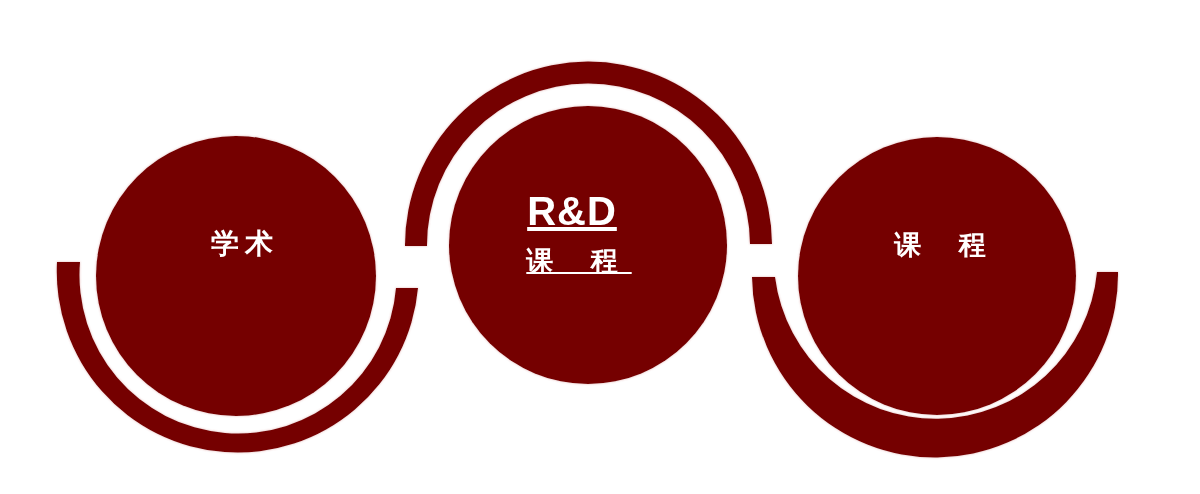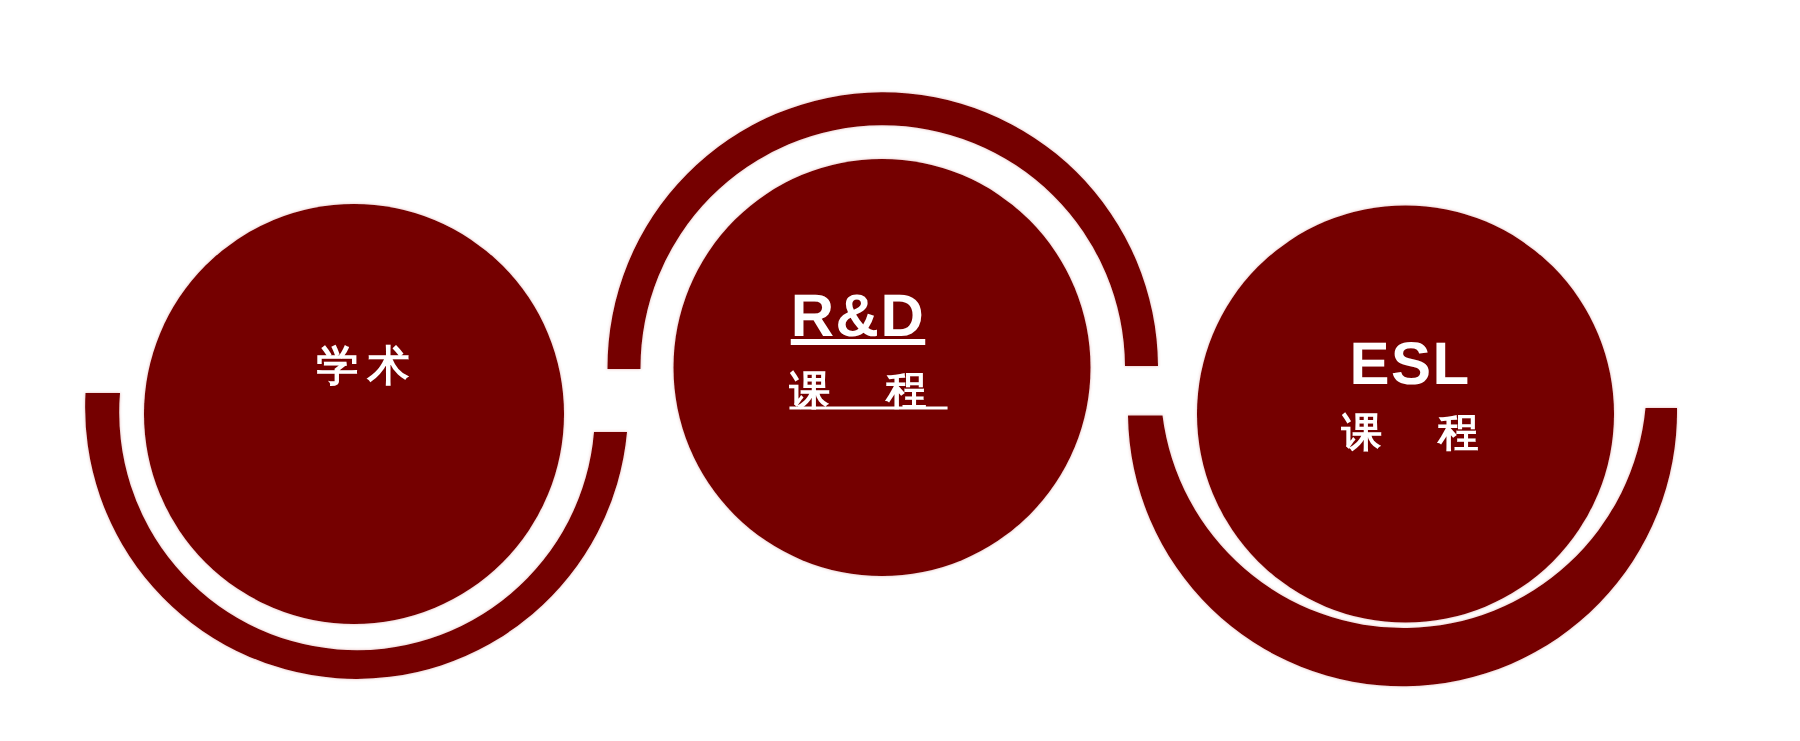--- a/index.html
+++ b/index.html
@@ -45,15 +45,14 @@
 <div class="label" style="left:242px; top:227px;text-align:center;">
   <div class="line-cn" style="padding-left:6px;">学术</div>
 </div>
 
 <div class="label" style="left:572px; top:189px;text-decoration:underline;">
   <div class="line-en">R&amp;D</div>
   <div class="line-cn2" style="margin-top:12px; padding-left:14px;">课 程</div>
 </div>
 
 <div class="label" style="left:940px; top:221px;">
-  <div class="line-en">ESL</div>
   <div class="line-cn2" style="margin-top:8px; padding-left:14px;">课 程</div>
 </div>
 
 </body></html>

